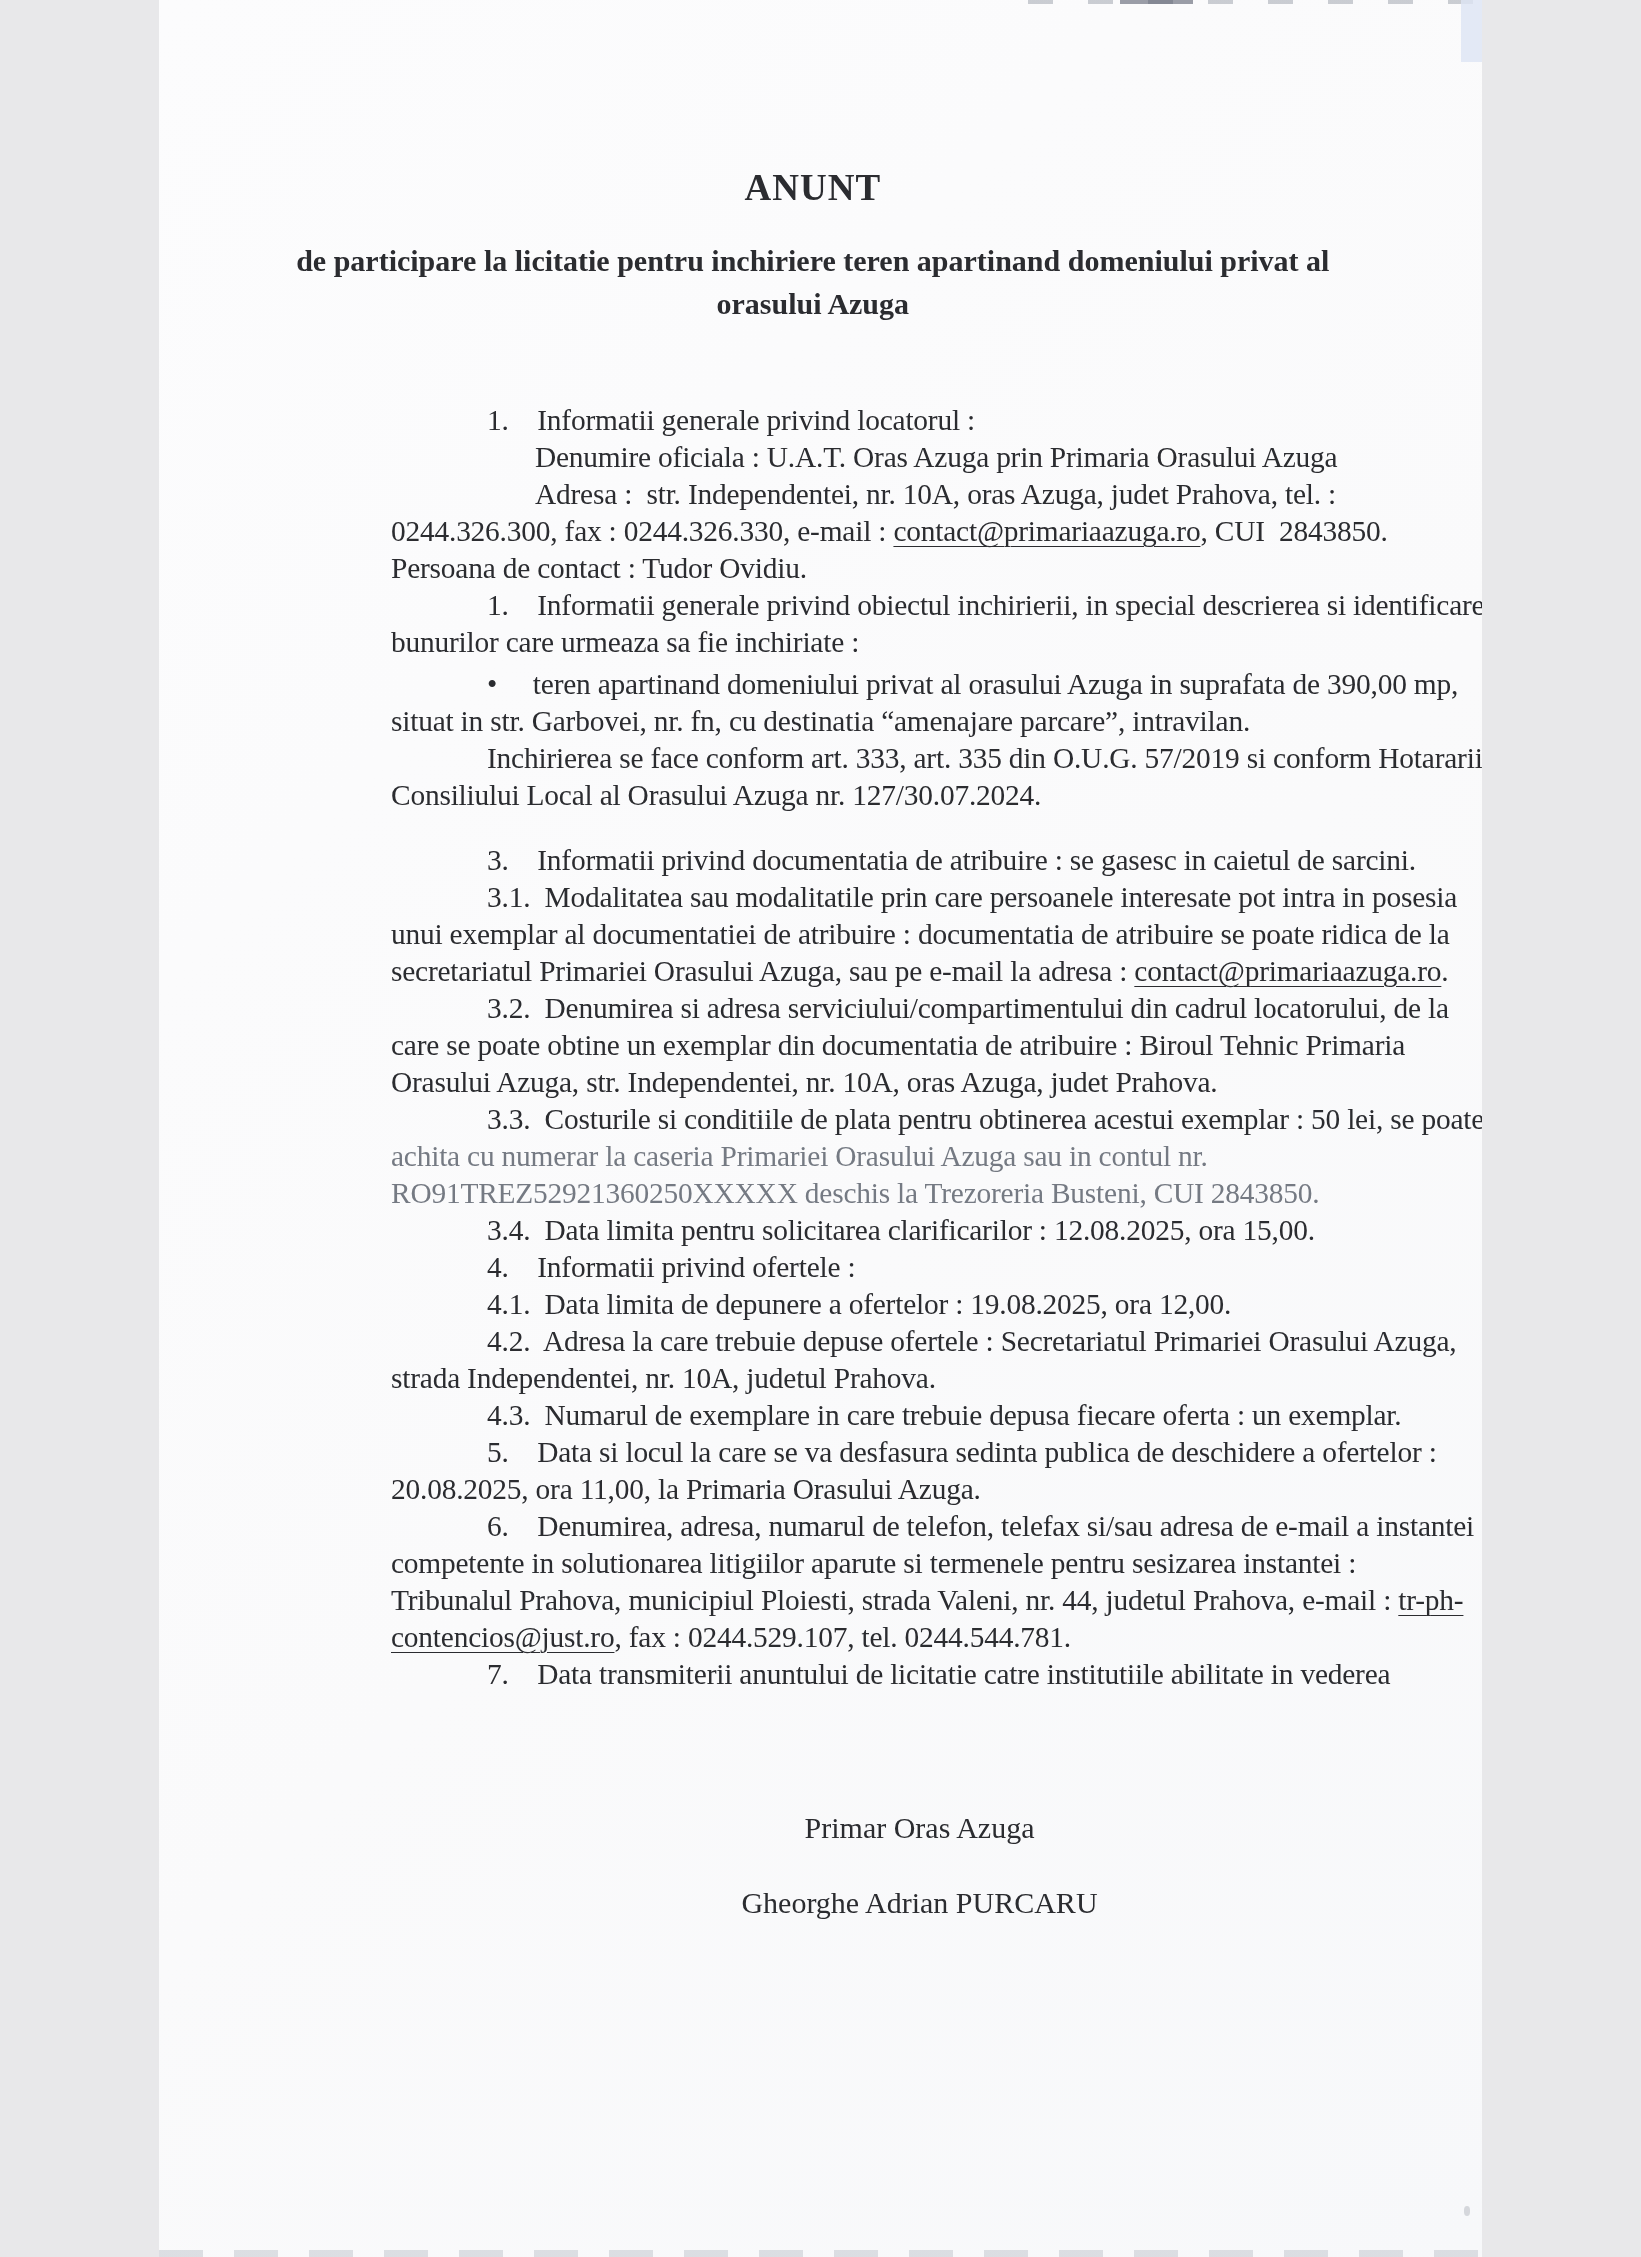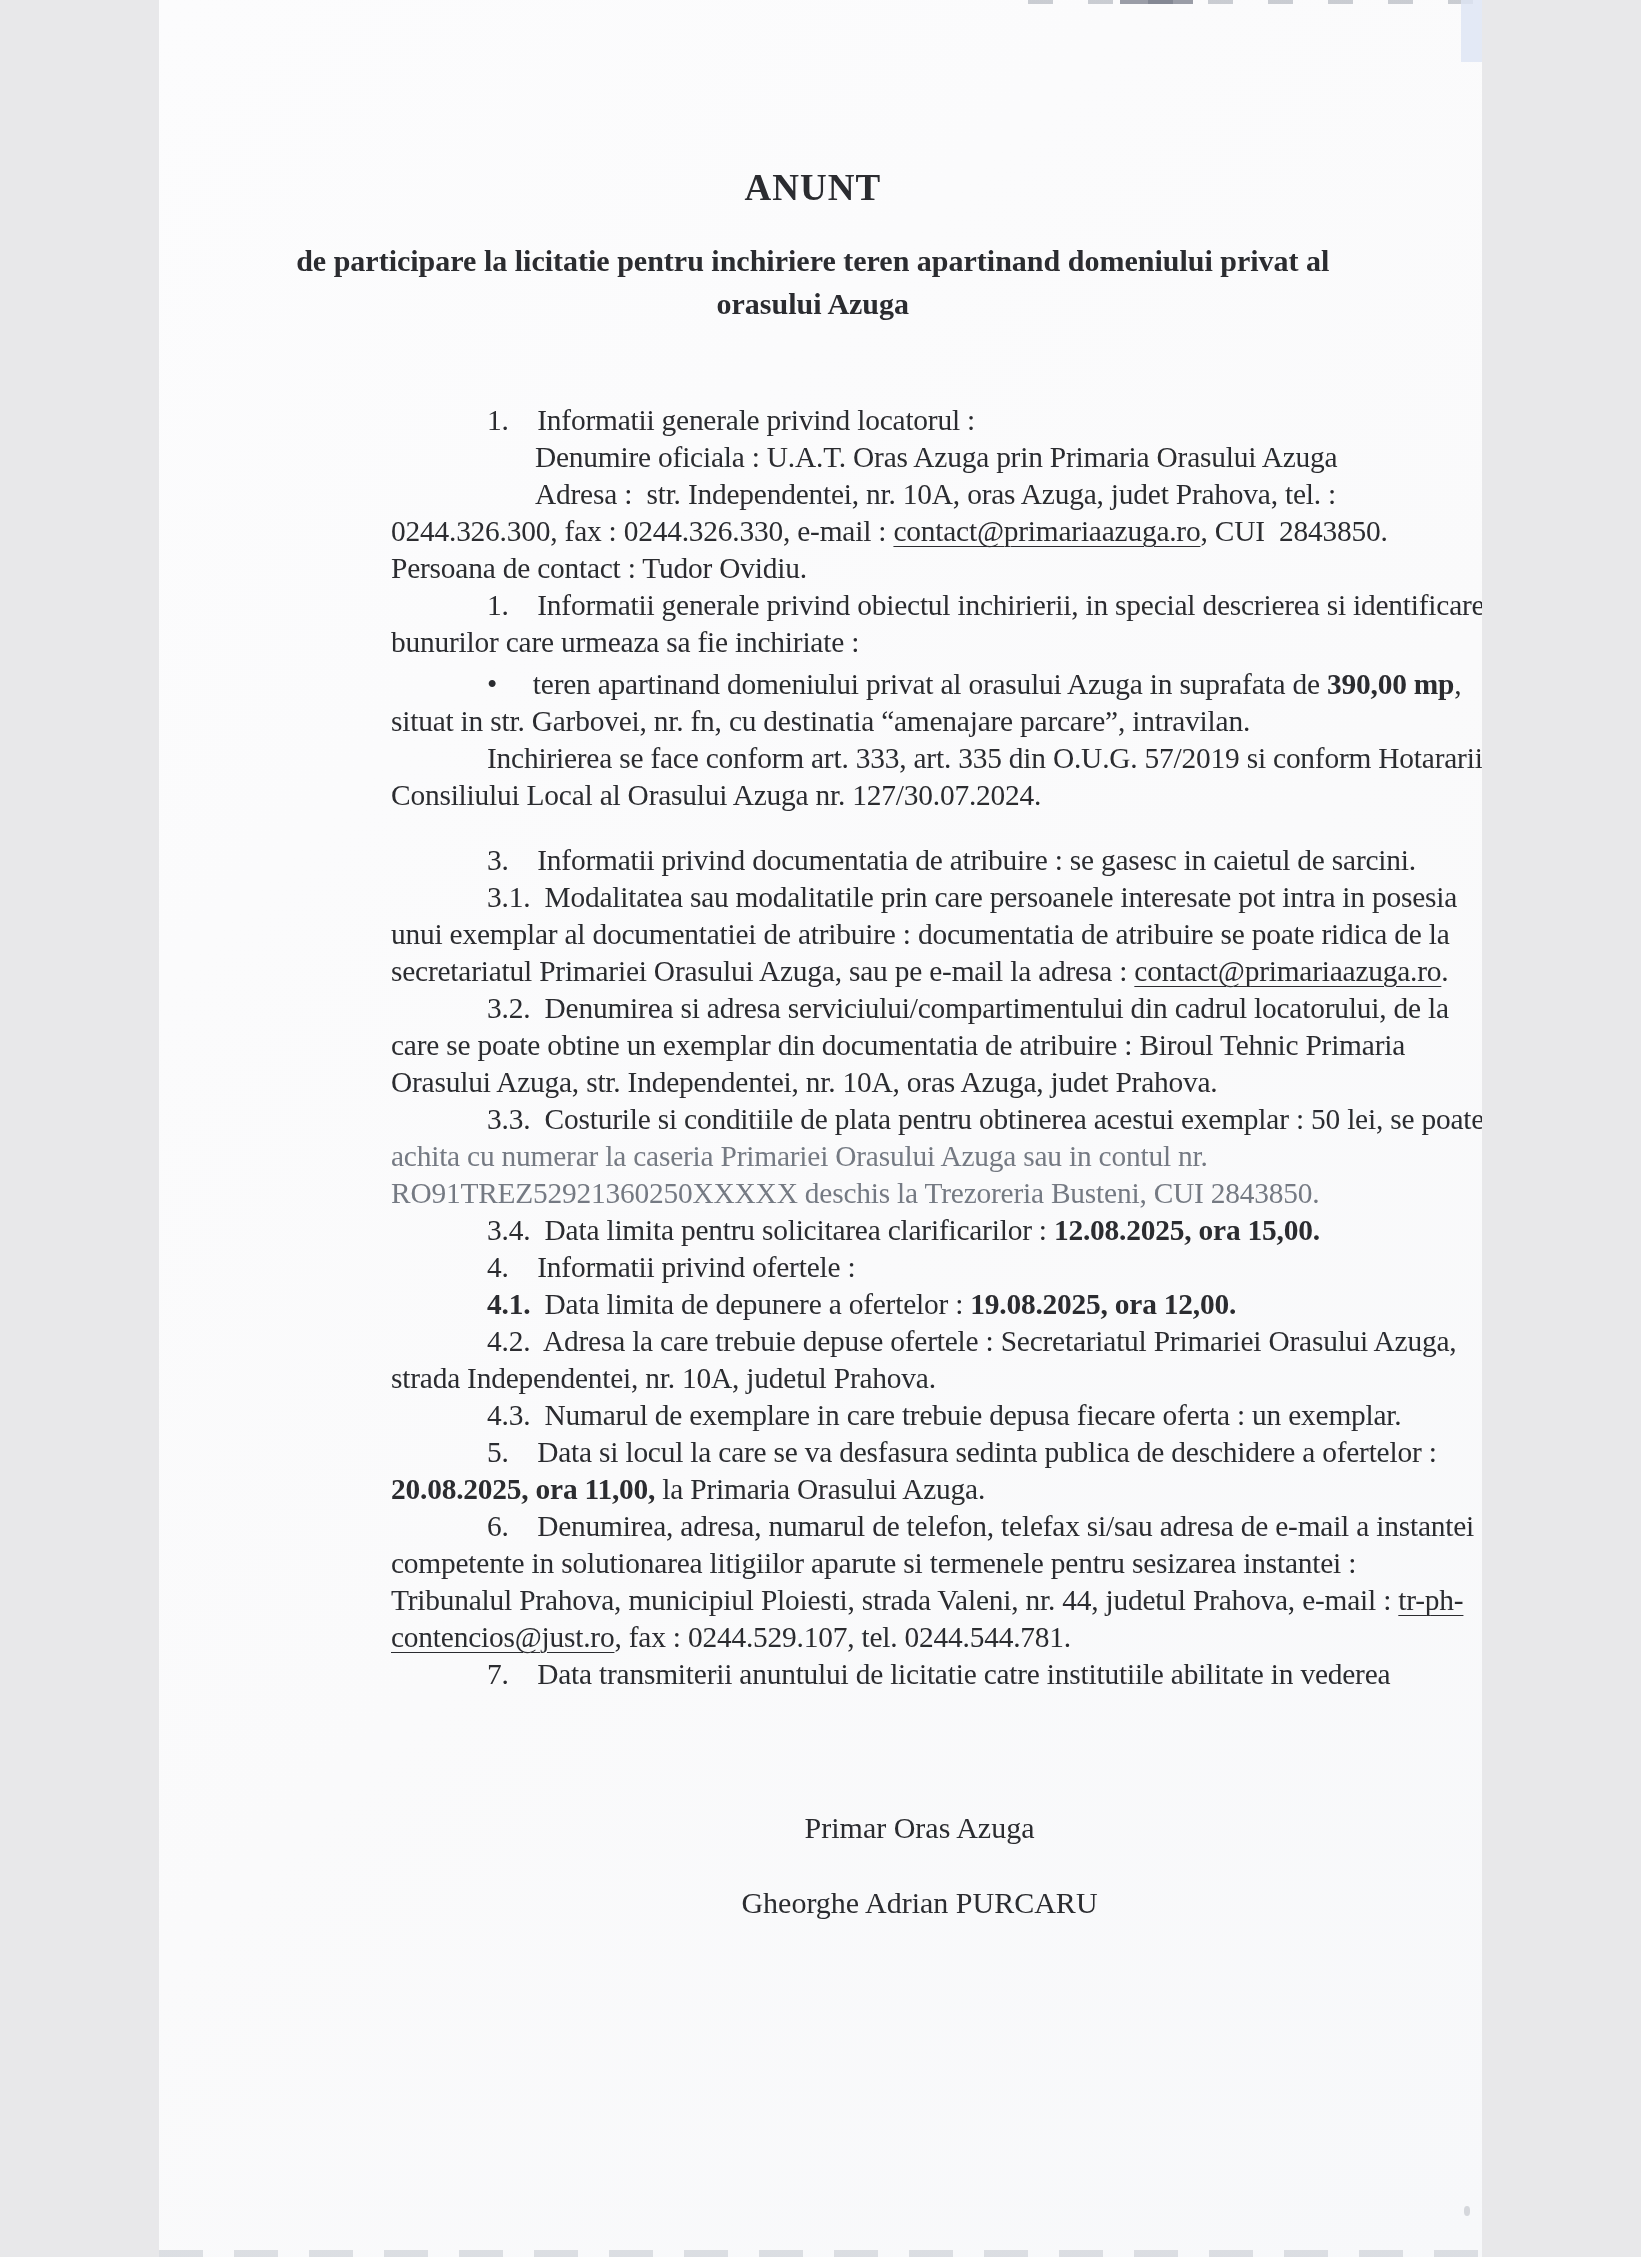--- a/index.html
+++ b/index.html
@@ -21,21 +21,21 @@
     position:absolute;left:191px;top:402px;width:1332px;
     font-size:29.4px;line-height:37px;letter-spacing:-0.2px;margin-left:41px;
   }
   .line{white-space:pre;}
   .num{padding-left:96px;}
   .sub{padding-left:144px;}
   .bullet{padding-left:96px;}
   .gap-small{margin-top:4.8px;}
   .gap-para{margin-top:28px;}
   .faded{color:#757a83;}
-  .b{font-weight:bold;}
+  .b{font-weight:normal;}
   .u{text-decoration:underline;text-underline-offset:4.8px;text-decoration-thickness:1.4px;}
   
   .signature{position:absolute;left:191px;width:1139px;text-align:center;font-size:30px;}
   .sig-role{top:1811px;}
   .sig-name{top:1886px;}
   
   .artifact{position:absolute;pointer-events:none;}
   .art-top-specks{
     left:869px;top:0;width:714px;height:3.9px;opacity:.45;
     background:repeating-linear-gradient(90deg,rgba(95,104,120,.7) 0 25px,transparent 25px 60px);

